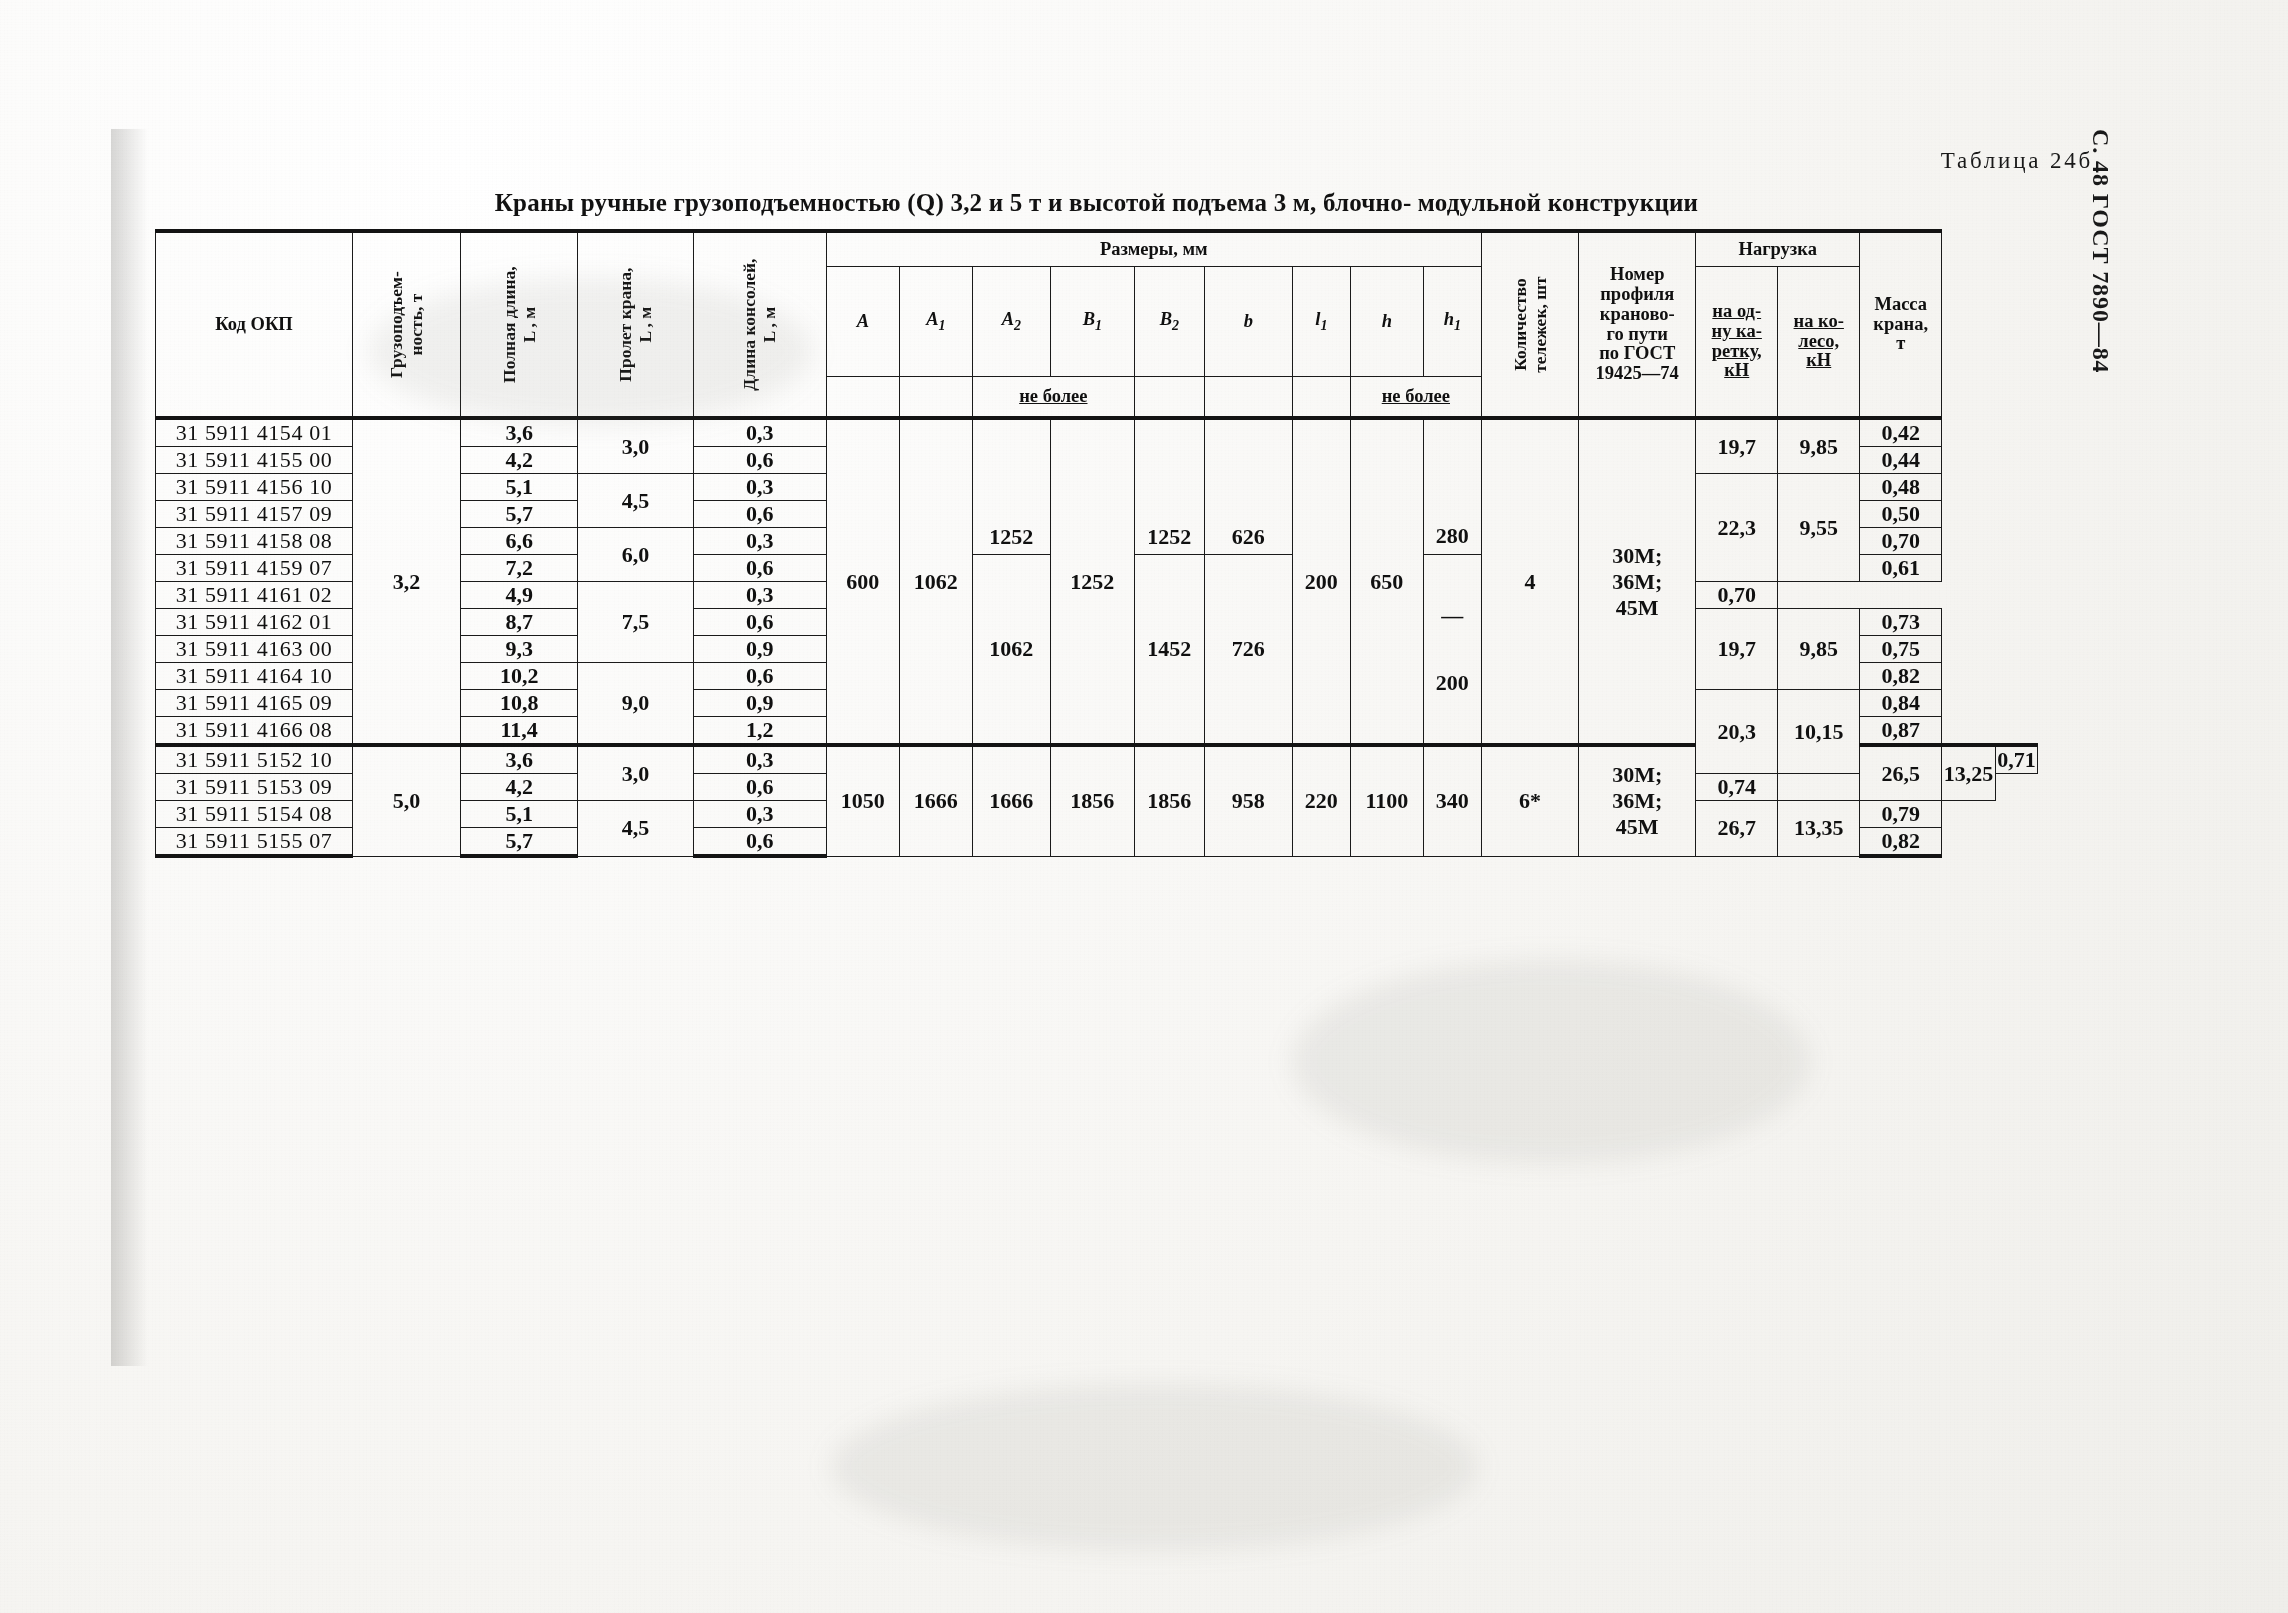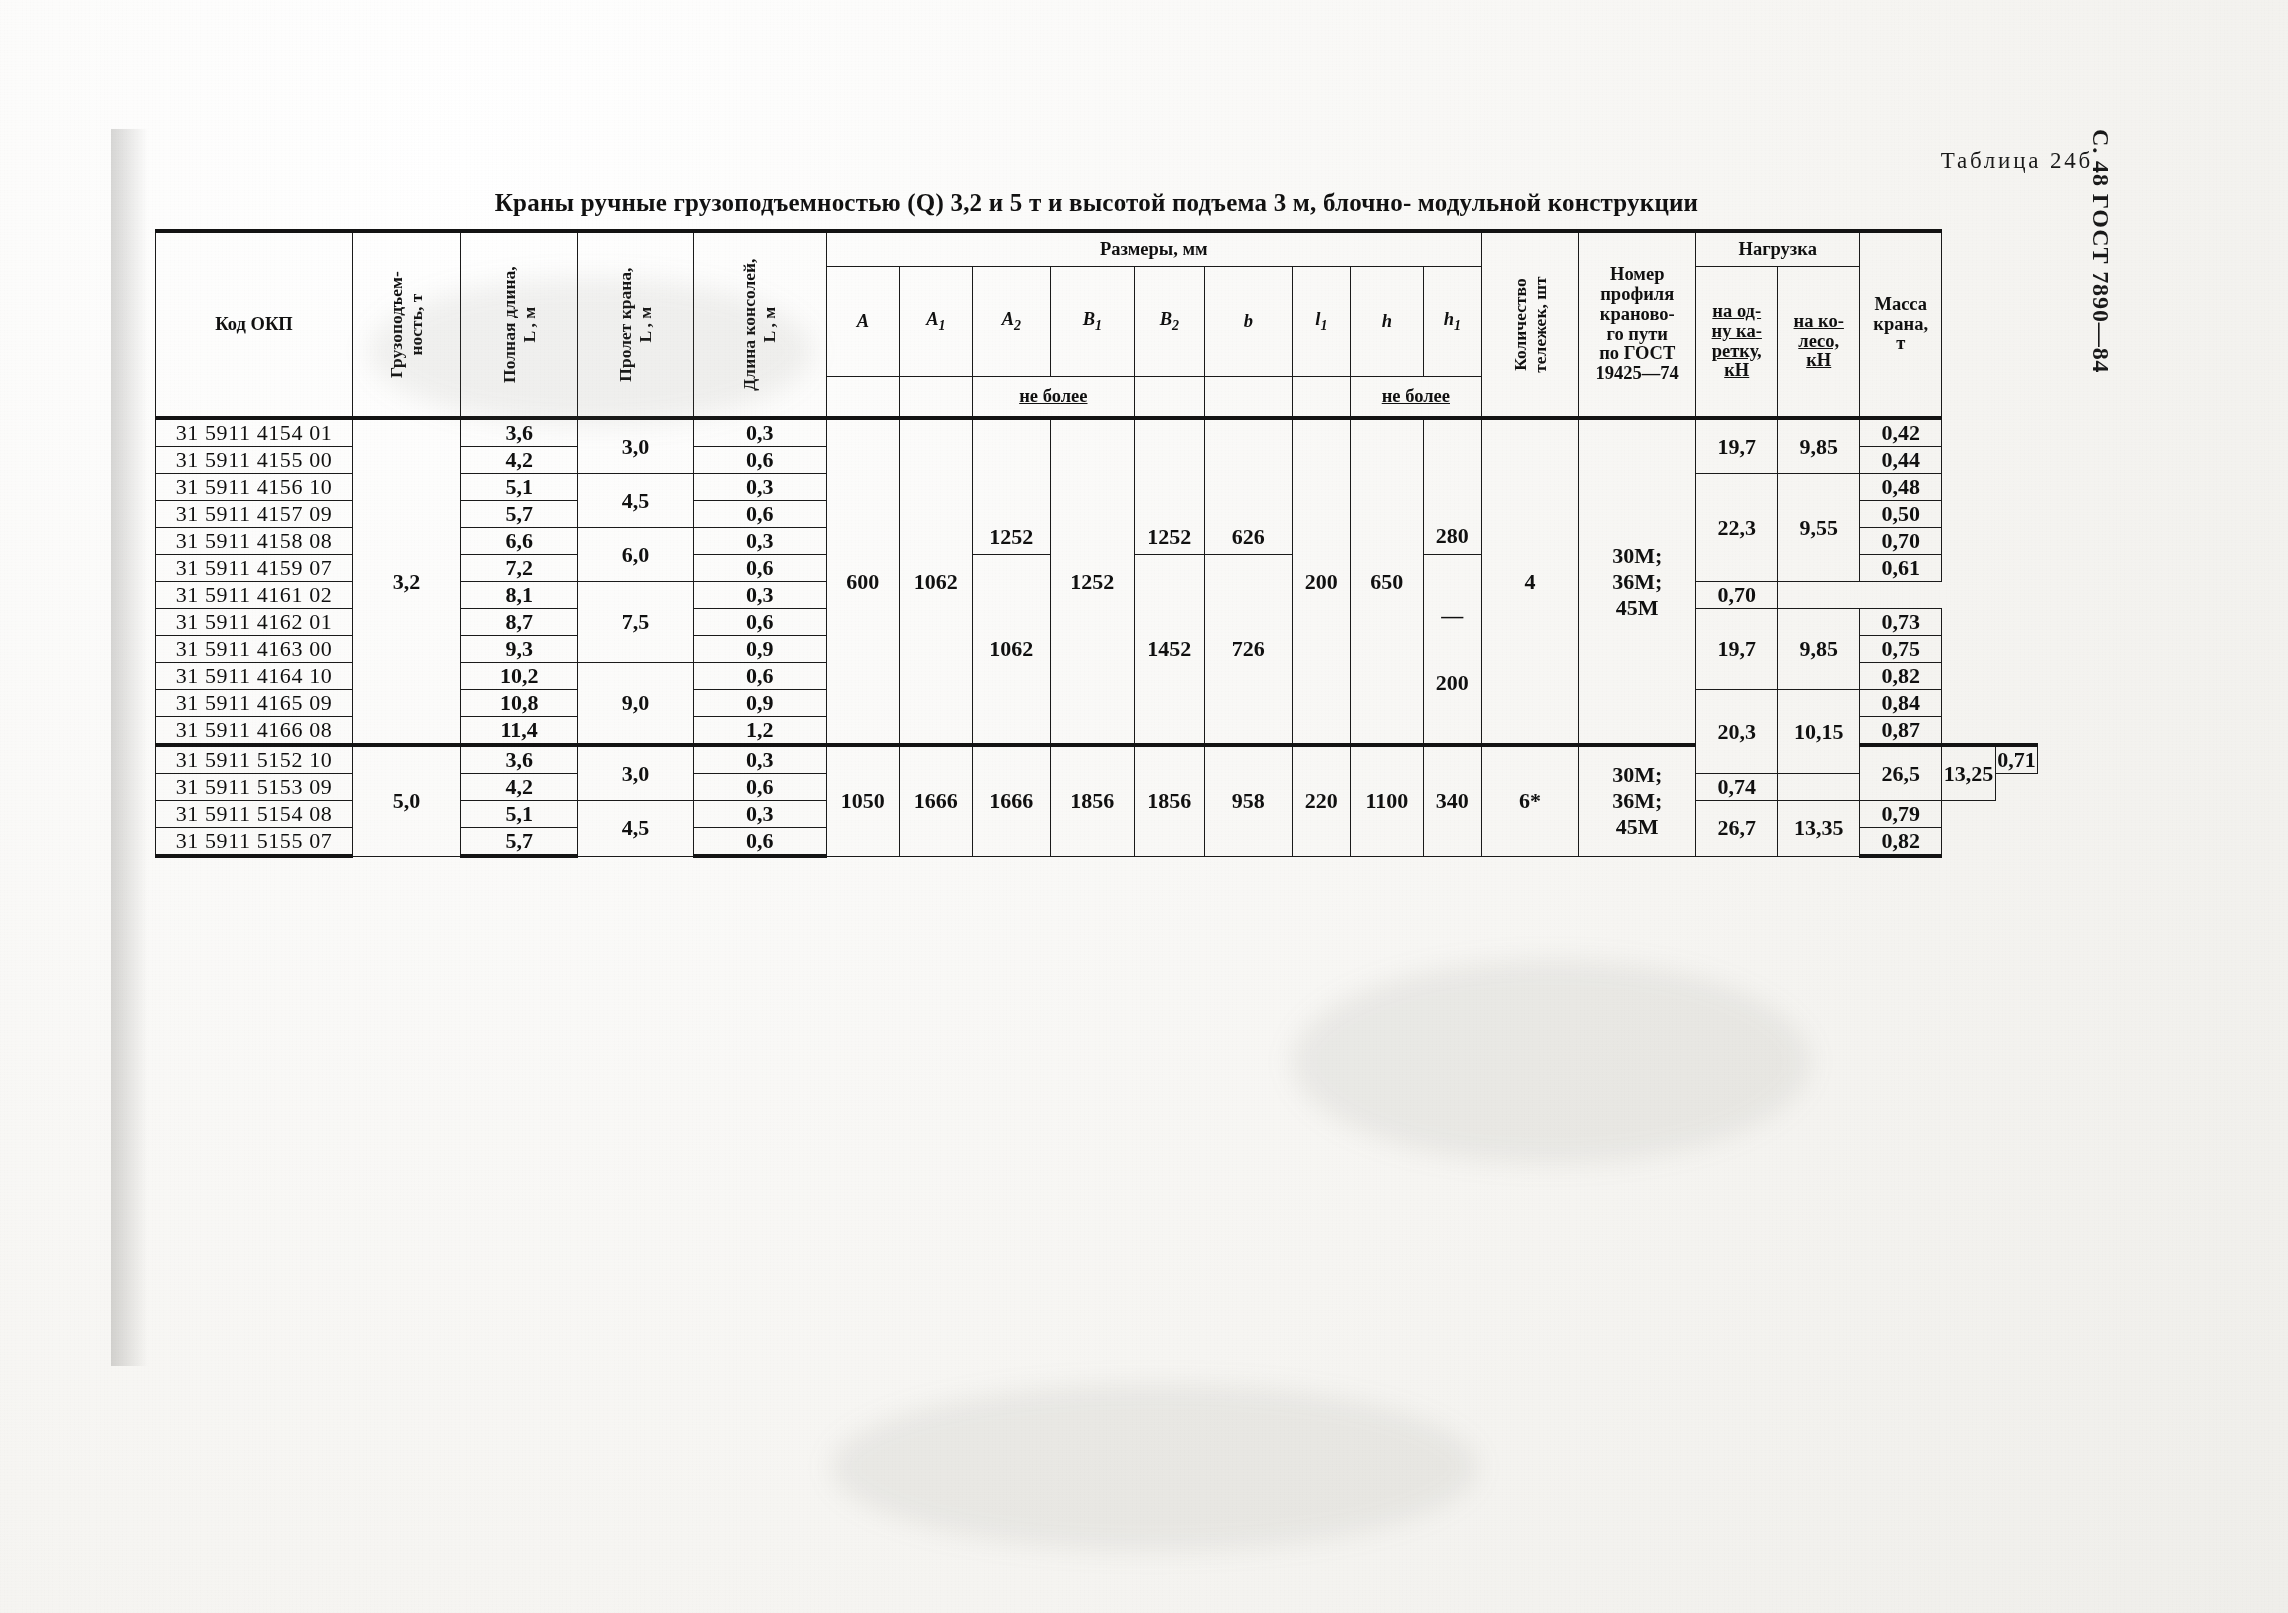--- a/index.html
+++ b/index.html
@@ -307,21 +307,21 @@
           <td rowspan="7" class="num" style="vertical-align:middle">
             <div>—</div>
             <div style="height:41px"></div>
             <div>200</div>
           </td>
           <td class="mass">0,61</td>
         </tr>
 
         <tr>
           <td class="code-cell">31 5911 4161 02</td>
-          <td class="num">8,1</td>
+          <td class="num">4,9</td>
           <td rowspan="3" class="num">7,5</td>
           <td class="num">0,3</td>
           <td class="mass">0,70</td>
         </tr>
 
         <tr>
           <td class="code-cell">31 5911 4162 01</td>
           <td class="num">8,7</td>
           <td class="num">0,6</td>
           <td rowspan="3" class="num">19,7</td>

